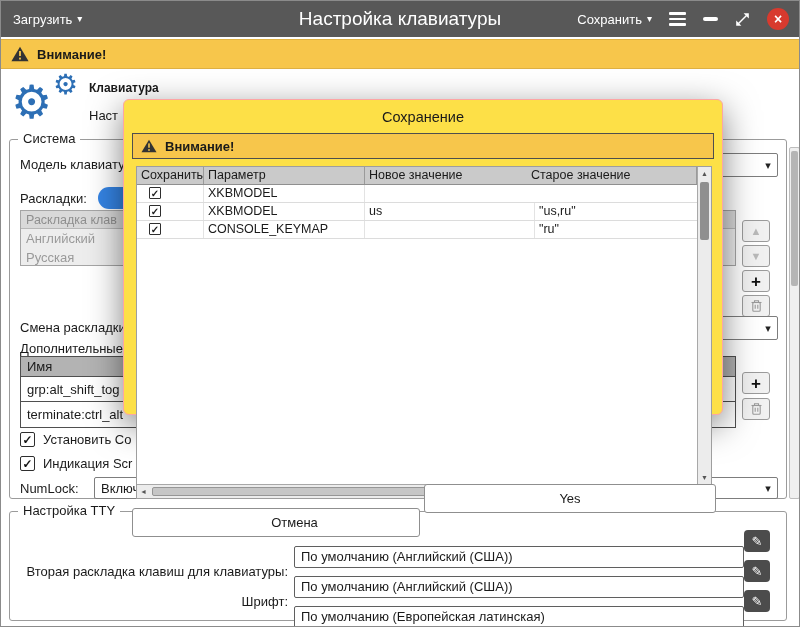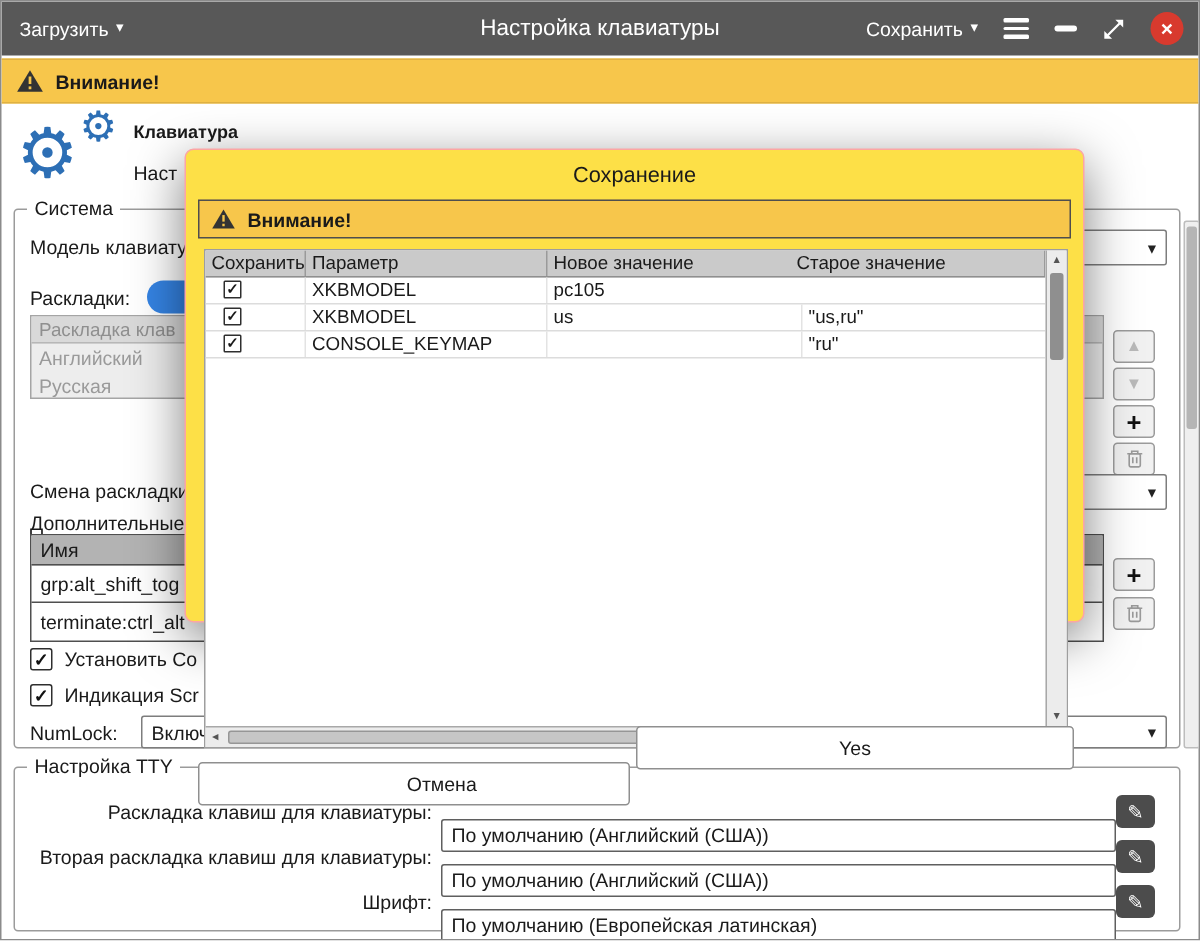--- a/index.html
+++ b/index.html
@@ -1,21 +1,21 @@
 <!DOCTYPE html>
 <html><head>
 <meta charset="utf-8">
 <style>
   *{box-sizing:border-box;margin:0;padding:0;}
   body{background:#ffffff;font-family:"Liberation Sans",sans-serif;}
   .app{position:relative;width:800px;height:627px;background:#fff;border:1px solid #8b8b8b;overflow:hidden;font-size:13px;color:#1a1a1a;}
   
   .titlebar{position:absolute;left:0;top:0;right:0;height:36px;background:#585858;color:#fff;}
   .tb-load{position:absolute;left:12px;top:0;height:36px;display:flex;align-items:center;gap:5px;cursor:pointer;z-index:2;}
-  .tb-title{position:absolute;left:0;right:0;top:0;height:36px;text-align:center;line-height:36px;font-size:15px;}
+  .tb-title{position:absolute;left:0;right:0;top:0;height:36px;text-align:center;line-height:36px;font-size:19px;}
   .tb-right{position:absolute;right:10px;top:0;height:36px;display:flex;align-items:center;gap:17px;z-index:2;}
   .tb-save{display:flex;align-items:center;gap:5px;cursor:pointer;}
   .caret{font-size:10px;line-height:1;}
   .hamburger{display:flex;flex-direction:column;gap:3px;width:17px;cursor:pointer;}
   .hamburger span{display:block;height:2.5px;background:#fff;border-radius:1px;}
   .min-bar{width:15px;height:3.5px;background:#fff;border-radius:2px;cursor:pointer;}
   .close-btn{width:22px;height:22px;border-radius:50%;background:#d83a2e;color:#fff;display:flex;align-items:center;justify-content:center;font-size:14px;font-weight:bold;cursor:pointer;}
   
   .warnbar{position:absolute;left:0;right:0;top:38px;height:30px;background:#f7c64b;border-top:1px solid #dfb143;border-bottom:1px solid #dfb143;display:flex;align-items:center;gap:8px;padding-left:10px;font-weight:bold;}
   
@@ -208,21 +208,20 @@
     </div>
   </div>
 
   <div class="vscroll" style="left:788px;top:146px;width:11px;height:352px;">
     <div class="vthumb-main" style="top:3px;height:135px;"></div>
   </div>
 
   <div class="fieldset" style="left:8px;top:510px;width:778px;height:110px;">
     <span class="legend">Настройка TTY</span>
 
-    <div class="rlbl" style="left:10px;top:22px;width:268px;">Раскладка клавиш для клавиатуры:</div>
     <div class="input" style="left:284px;top:18px;width:450px;height:22px;">По умолчанию (Английский (США))</div>
     <div class="pencil" style="left:734px;top:18px;">
         <span>✎</span>
       </div>
 
     <div class="rlbl" style="left:10px;top:52px;width:268px;">Вторая раскладка клавиш для клавиатуры:</div>
     <div class="input" style="left:284px;top:48px;width:450px;height:22px;">По умолчанию (Английский (США))</div>
     <div class="pencil" style="left:734px;top:48px;">
         <span>✎</span>
       </div>
@@ -253,21 +252,20 @@
           <div class="mt-hc c3">Новое значение</div>
           <div class="mt-hc c2">Старое значение</div>
         </div>
         <div class="mt-row">
           <div class="mt-c c0">
               <span class="mchk">
                 <span>✓</span>
               </span>
             </div>
           <div class="mt-c c1">XKBMODEL</div>
-          <div class="mt-c c3">pc105</div>
         </div>
         <div class="mt-row">
           <div class="mt-c c0">
               <span class="mchk">
                 <span>✓</span>
               </span>
             </div>
           <div class="mt-c c1">XKBMODEL</div>
           <div class="mt-c c2">us</div>
           <div class="mt-c c3">"us,ru"</div>

